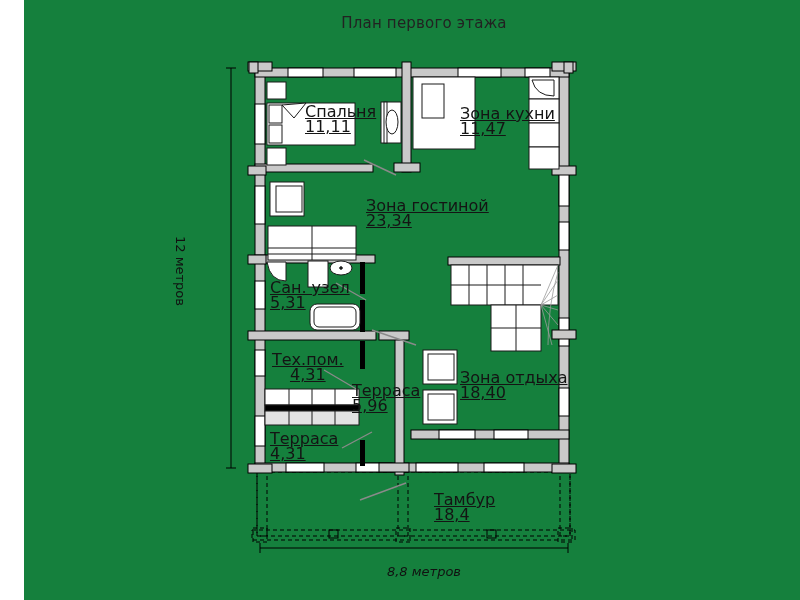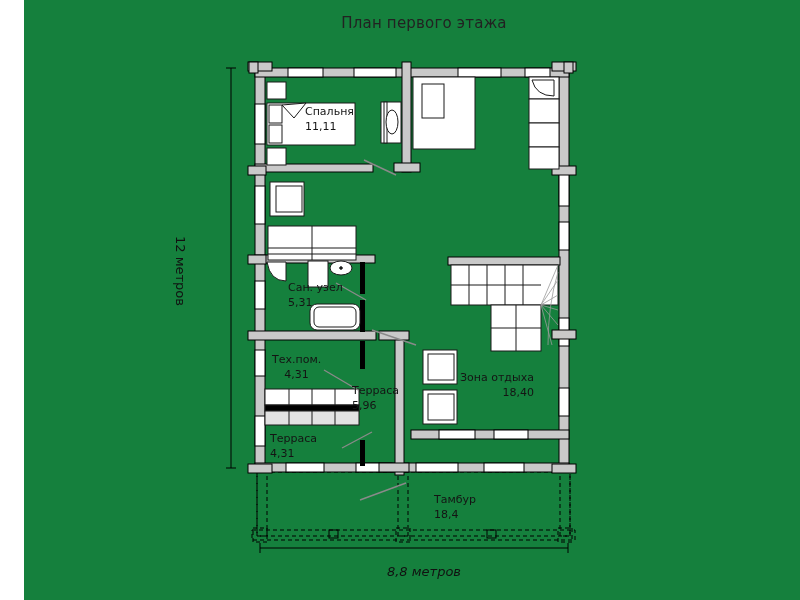--- a/index.html
+++ b/index.html
@@ -51,24 +51,25 @@
   }
   #dim-height-label {
     left: 164px;
     top: 236px;
     transform: rotate(90deg);
     transform-origin: left top;
     text-align: left;
   }
   .room-label {
     position: absolute;
-    font-size: 11px;
+    font-size: 16px;
     line-height: 15px;
     color: #141414;
     white-space: nowrap;
+    text-decoration: underline;
   }
   .room-label .rm-area { display: block; }
 </style>
 </head>
 <body>
 
 <div id="page">
 
   <div id="plan-title">План первого этажа</div>
 
@@ -269,39 +270,47 @@
       <line x1="336" y1="500" x2="382" y2="483"></line>
     </g>
 
   </svg>
 
   <div class="room-label" style="left:281px; top:104px;">
     <span>Спальня</span>
     <span class="rm-area">11,11</span>
   </div>
 
-
-
-  <div class="room-label" style="left:264px; top:280px;">
+  <div class="room-label" style="left:436px; top:106px;">
+    <span>Зона кухни</span>
+    <span class="rm-area">11,47</span>
+  </div>
+
+  <div class="room-label" style="left:342px; top:198px;">
+    <span>Зона гостиной</span>
+    <span class="rm-area">23,34</span>
+  </div>
+
+  <div class="room-label" style="left:246px; top:280px;">
     <span>Сан. узел</span>
     <span class="rm-area">5,31</span>
   </div>
 
 
   <div class="room-label" style="left:248px; top:352px;text-align:center;">
     <span>Тех.пом.</span>
     <span class="rm-area">4,31</span>
   </div>
 
   <div class="room-label" style="left:328px; top:383px;">
     <span>Терраса</span>
     <span class="rm-area">5,96</span>
   </div>
 
-  <div class="room-label" style="left:436px; top:370px;text-align:right;">
+  <div class="room-label" style="left:436px; top:370px;">
     <span>Зона отдыха</span>
     <span class="rm-area">18,40</span>
   </div>
 
   <div class="room-label" style="left:246px; top:431px;">
     <span>Терраса</span>
     <span class="rm-area">4,31</span>
   </div>
 
   <div class="room-label" style="left:410px; top:492px;">

